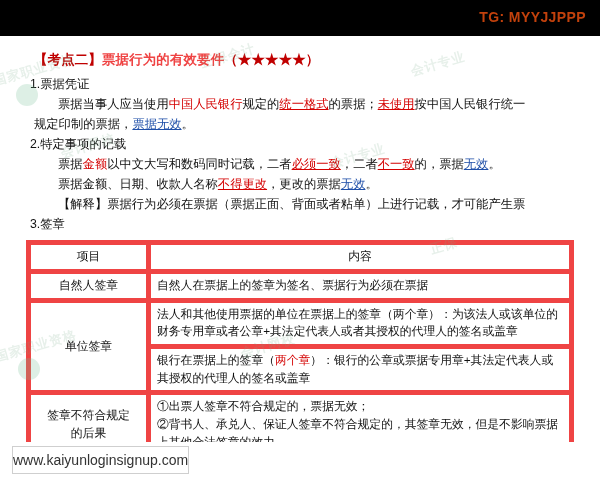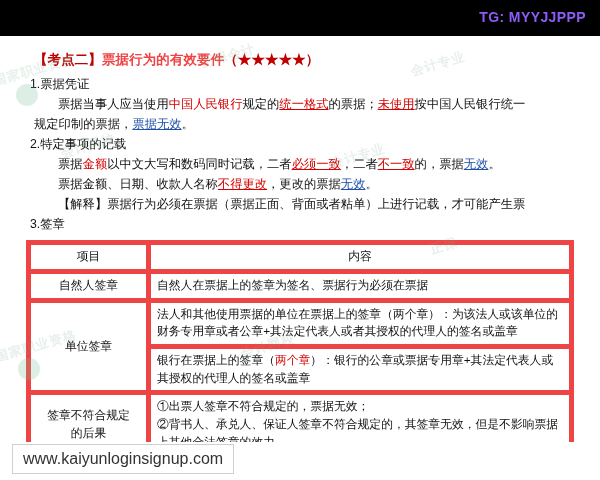--- a/index.html
+++ b/index.html
@@ -18,21 +18,21 @@
     position: absolute;
     top: 0; left: 0;
     width: 600px;
     height: 36px;
     background: #000000;
   }
   .topbar-label {
     position: absolute;
     right: 14px;
     top: 9px;
-    color: #8b5cf6;
+    color: #c2410c;
     font-size: 14px;
     font-weight: bold;
     letter-spacing: 0.4px;
   }
 
   
   .doc {
     position: absolute;
     top: 36px; left: 0;
     width: 600px;
@@ -92,22 +92,22 @@
     width: 600px;
     height: 38px;
     background: #ffffff;
   }
   .url-box {
     position: absolute;
     left: 12px;
     bottom: 6px;
     border: 1px solid #cfcfcf;
     background: #ffffff;
-    padding: 5px 10px;
-    font-size: 16px;
+    padding: 5px 0;
+    font-size: 14px;
     color: #333333;
     margin-top: 48px;
   }
 
   
   .wm {
     position: absolute;
     color: rgba(120, 170, 140, 0.18);
     font-size: 13px;
     font-weight: bold;

